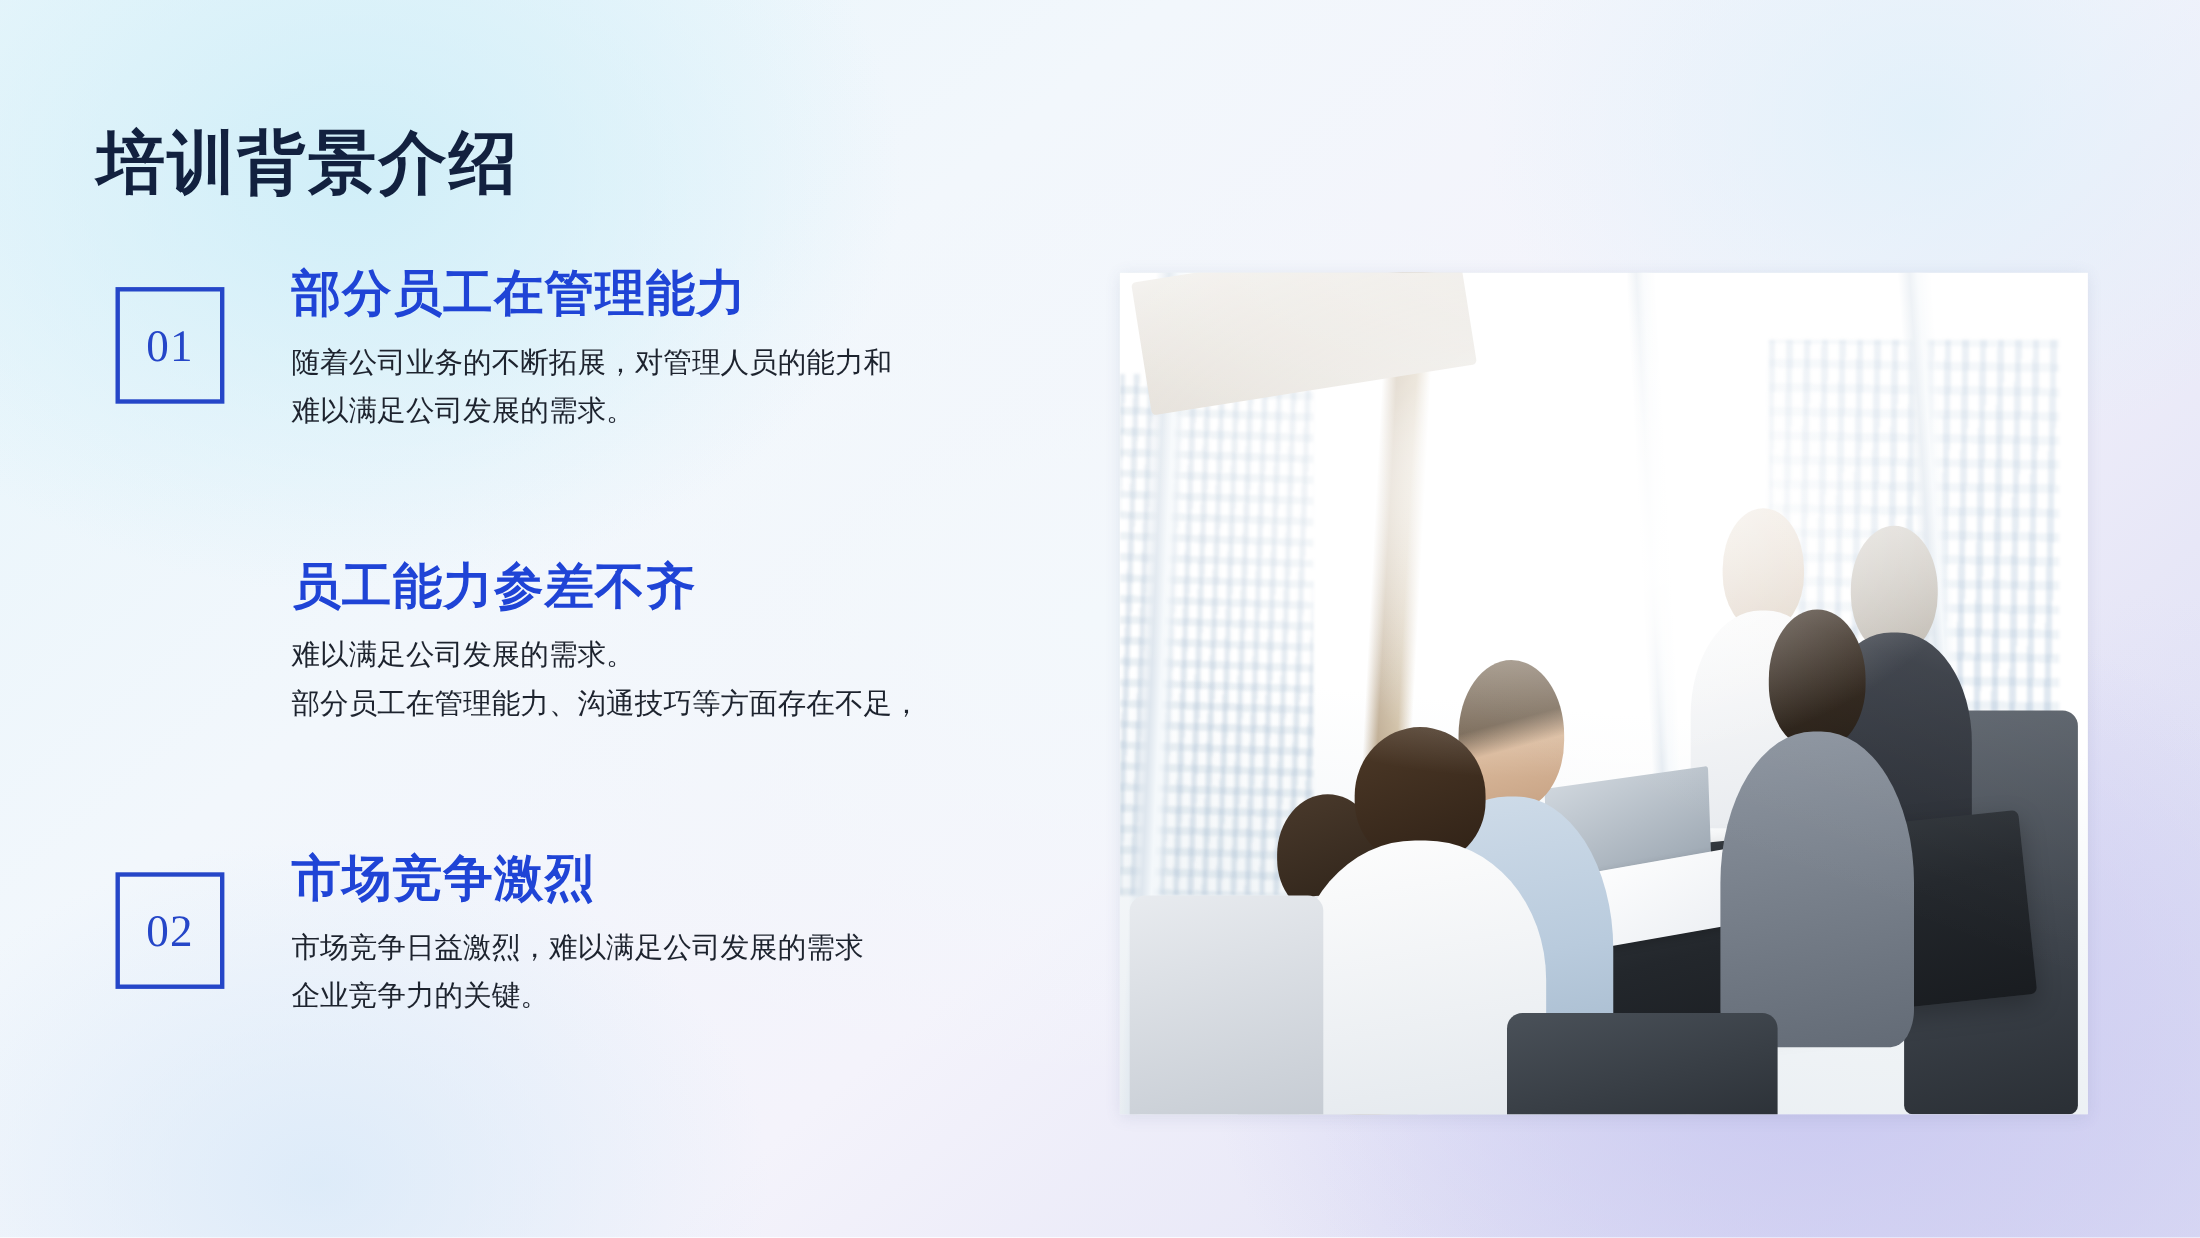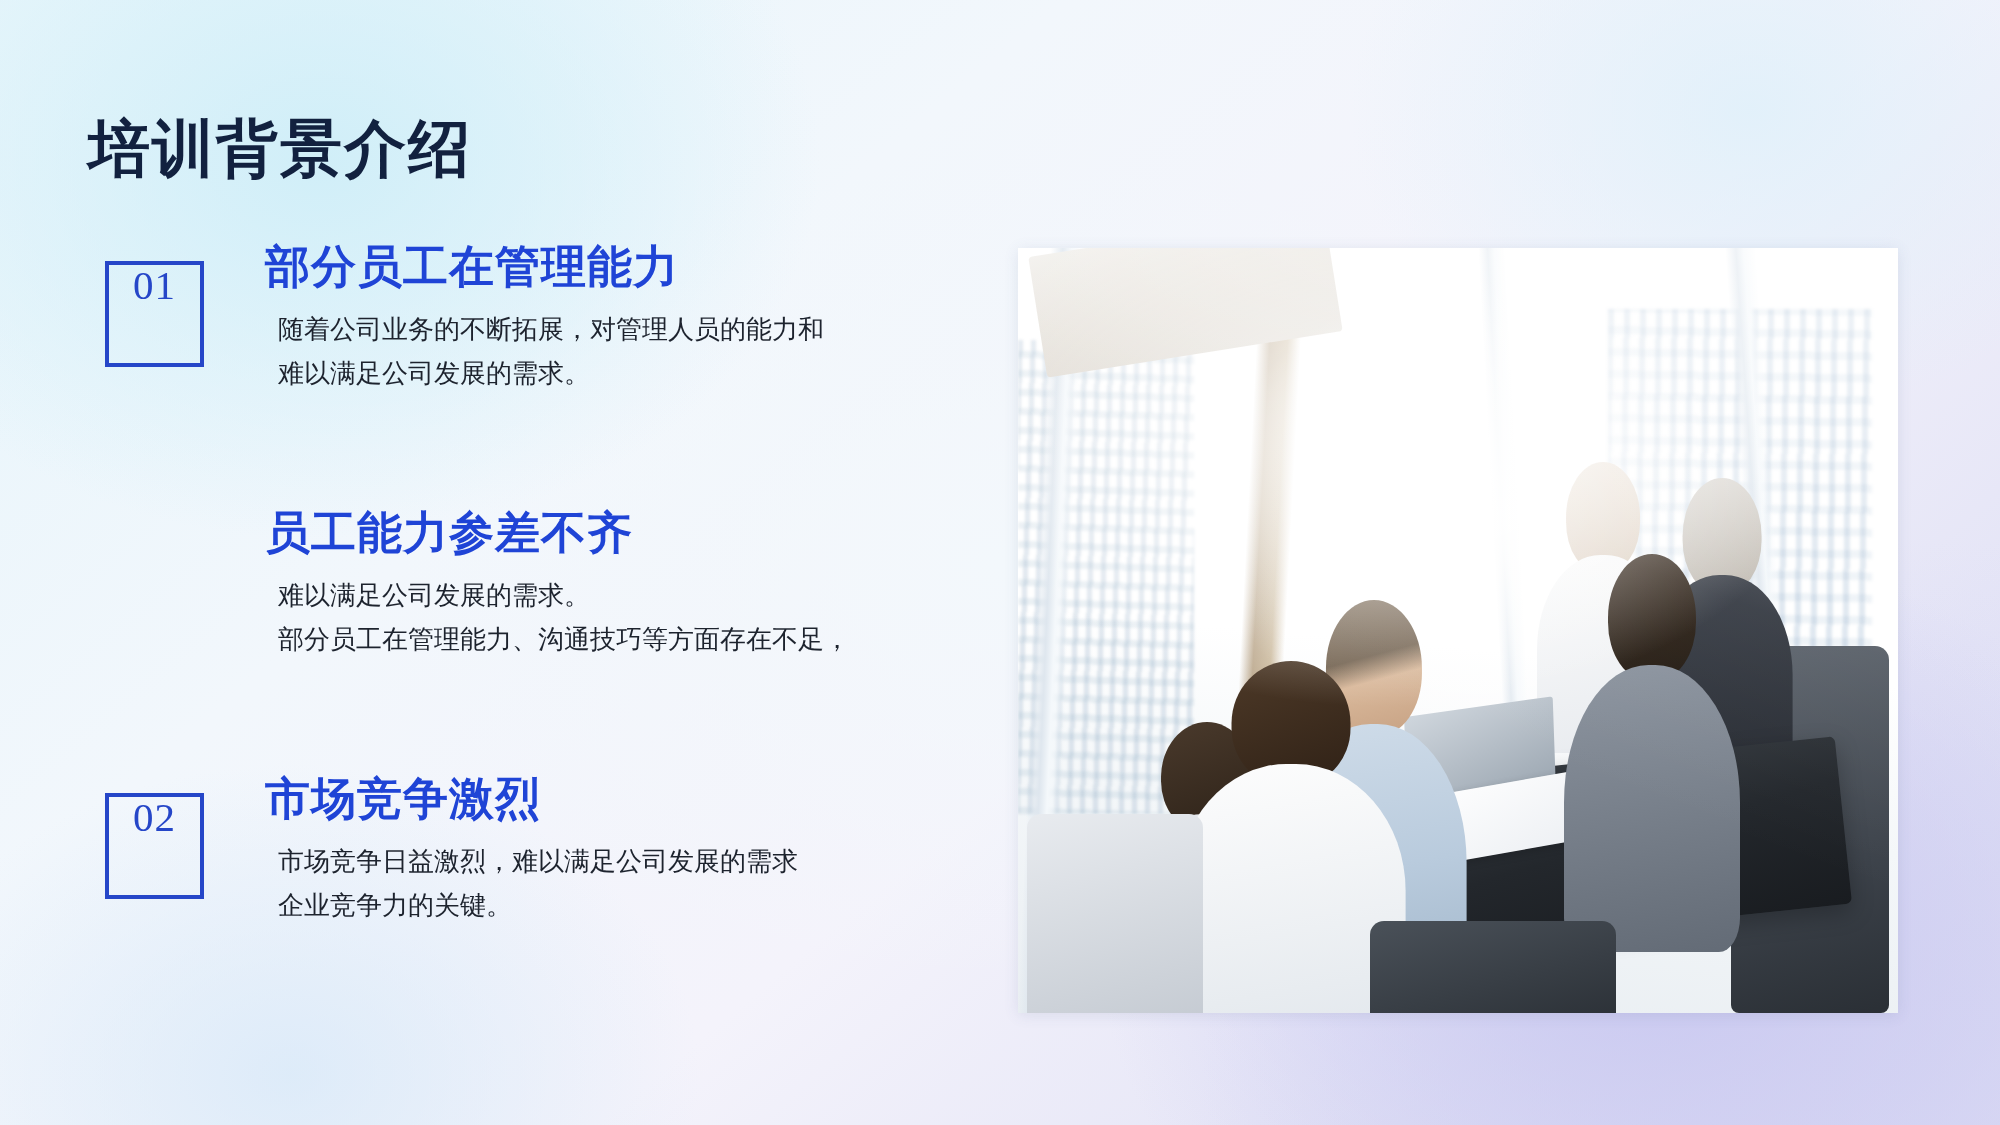--- a/index.html
+++ b/index.html
@@ -84,20 +84,21 @@
 
   .num-box {
     position: absolute;
     left: 5px;
     top: 18px;
     width: 99px;
     height: 106px;
     border: 4px solid #2546c8;
     box-sizing: border-box;
     display: flex;
+    align-items: center;
     justify-content: center;
     background: transparent;
   }
   .num-box .num {
     font-family: "Liberation Serif", "DejaVu Serif", serif;
     font-size: 41px;
     color: #2546c8;
     letter-spacing: 1px;
     line-height: 1;
   }
@@ -111,21 +112,21 @@
     margin: 0 0 16px 0;
     letter-spacing: 1px;
     white-space: nowrap;
   }
 
   .item-body {
     font-family: "Liberation Serif", "DejaVu Serif", serif;
     font-size: 26px;
     line-height: 1.72;
     color: #1d232e;
-    margin: 13px;
+    margin: 0;
     max-width: 700px;
   }
   .item-body .ln { display: block; }
 
   
   .photo {
     position: absolute;
     left: 1018px;
     top: 248px;
     width: 880px;

